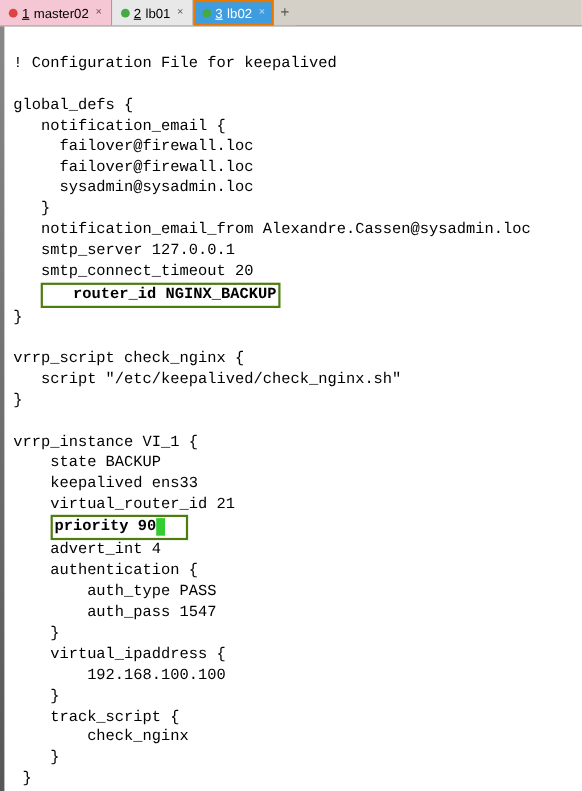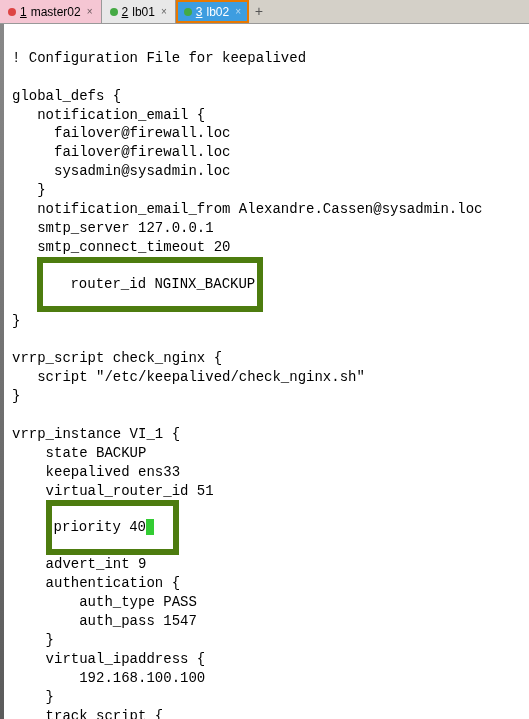--- a/index.html
+++ b/index.html
@@ -55,23 +55,24 @@
       left: 0;
       top: 24px;
       bottom: 0;
       width: 4px;
       background: linear-gradient(#888, #555);
     }
     .code {
       margin-left: 8px;
     }
     .hl-box {
-      border: 6px solid #4d7c0f;
+      border: 2px solid #4d7c0f;
       display: inline-block;
-      padding: 12px 2px;
+      padding: 0 2px;
+      font-weight: bold;
     }
     .cursor-block {
       background: #33cc33;
       display: inline-block;
       width: 8px;
       height: 16px;
       vertical-align: text-bottom;
     }
   </style>
 </head>
@@ -116,23 +117,23 @@
    <span class="hl-box"><span>   router_id NGINX_BACKUP</span></span>
 <span>}</span>
 <span></span>
 <span>vrrp_script check_nginx {</span>
 <span>   script "/etc/keepalived/check_nginx.sh"</span>
 <span>}</span>
 <span></span>
 <span>vrrp_instance VI_1 {</span>
 <span>    state BACKUP</span>
 <span>    keepalived ens33</span>
-<span>    virtual_router_id 51</span>
-<span>    </span><span class="hl-box"><span>priority 40</span><span class="cursor-block"></span>  </span>
-<span>    advert_int 9</span>
+<span>    virtual_router_id 21</span>
+<span>    </span><span class="hl-box"><span>priority 90</span><span class="cursor-block"></span>  </span>
+<span>    advert_int 4</span>
 <span>    authentication {</span>
 <span>        auth_type PASS</span>
 <span>        auth_pass 1547</span>
 <span>    }</span>
 <span>    virtual_ipaddress {</span>
 <span>        192.168.100.100</span>
 <span>    }</span>
 <span>    track_script {</span>
 <span>        check_nginx</span>
 <span>    }</span>

